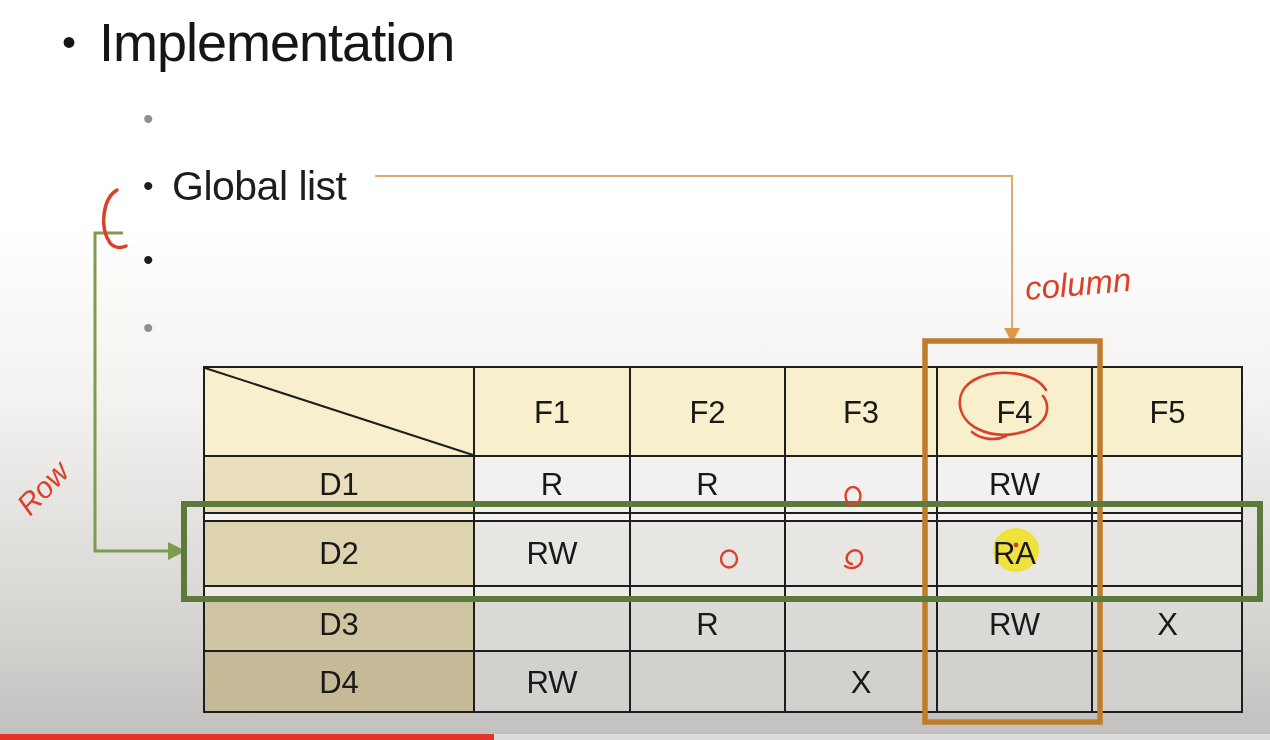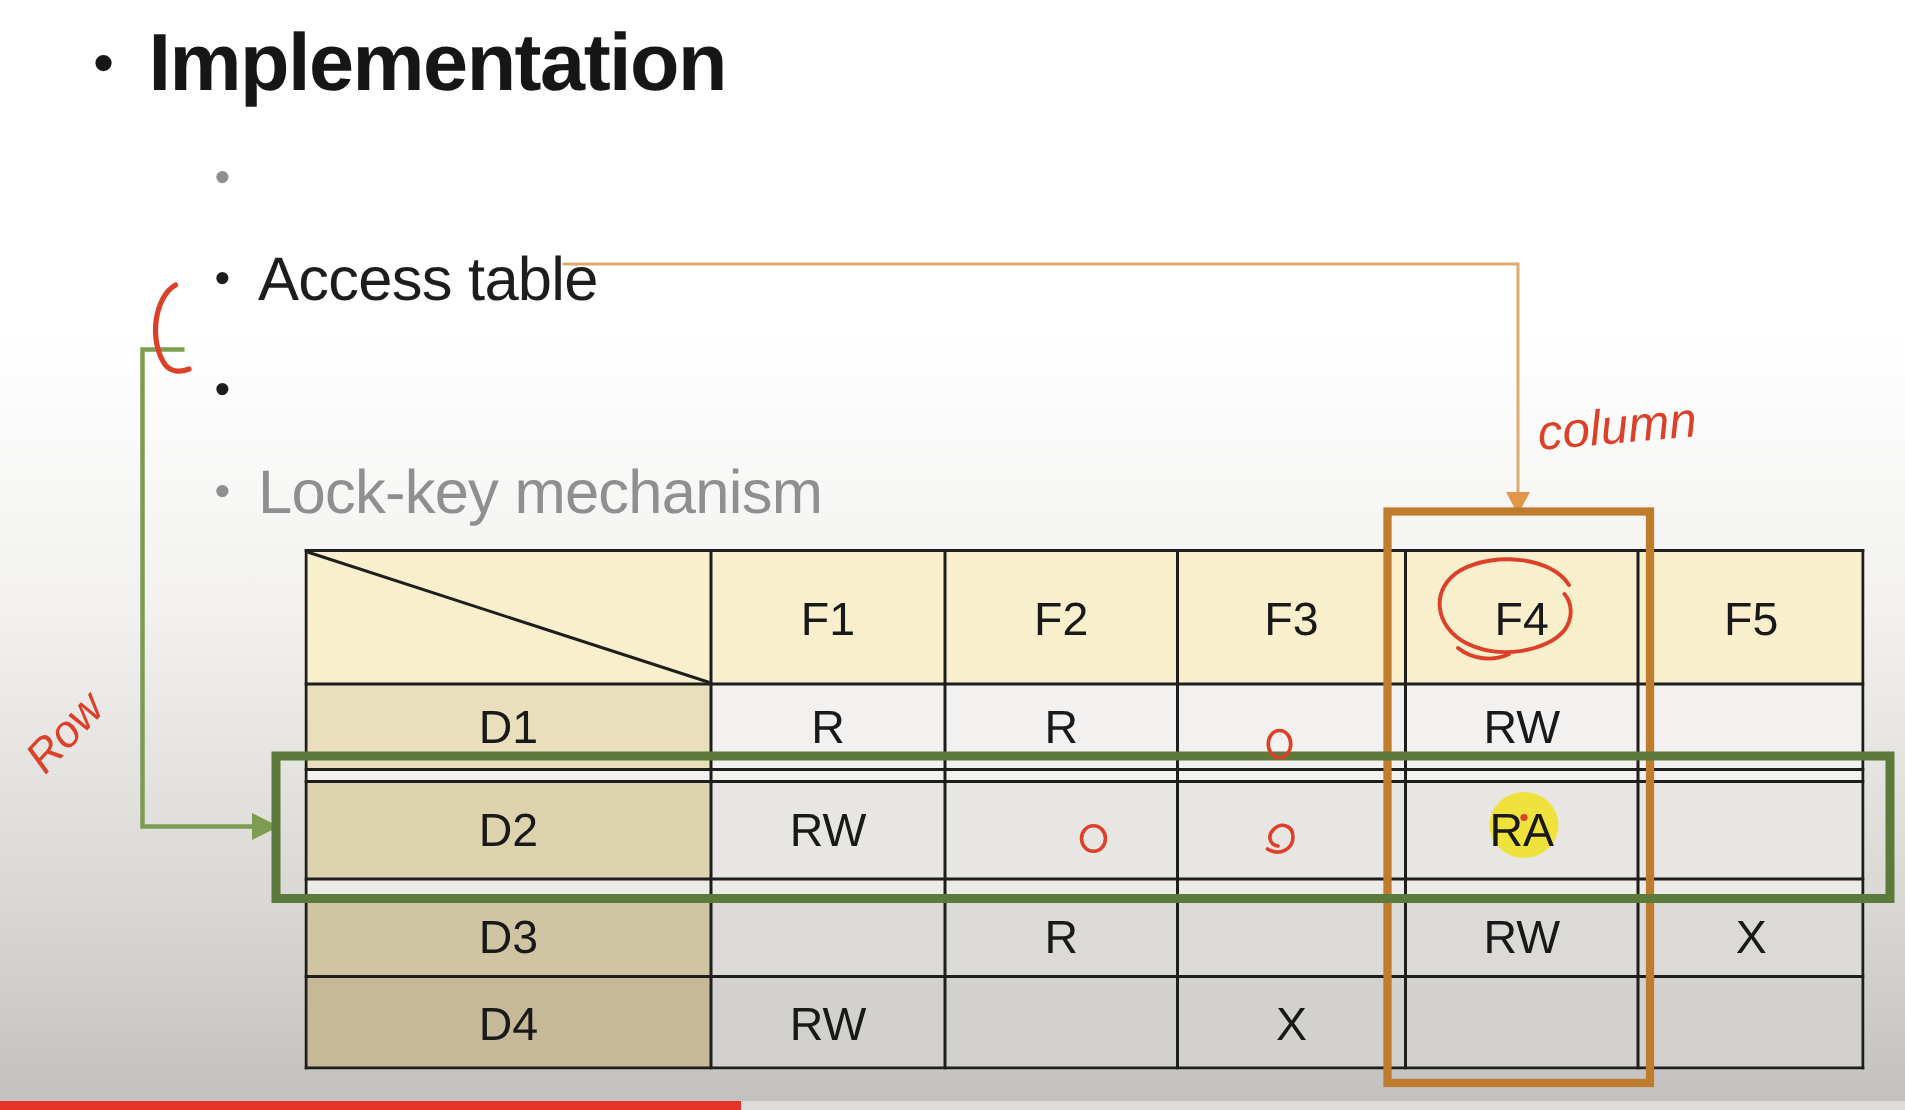--- a/index.html
+++ b/index.html
@@ -5,21 +5,21 @@
   html,body{margin:0;padding:0;background:#888;}
   .slide{
     position:relative;width:1270px;height:740px;overflow:hidden;
     font-family:"Liberation Sans",sans-serif;
     background:linear-gradient(180deg,#ffffff 0%,#ffffff 30%,#f2f1ef 55%,#d8d7d4 82%,#c1c0be 100%);
   }
   .bullet-row{position:absolute;display:flex;align-items:center;white-space:nowrap;}
   .bullet-row .bullet{display:inline-block;text-align:center;}
   .row-main{left:55px;top:6px;height:72px;color:#161616;}
   .row-main .bullet{font-size:40px;width:28px;margin-right:16px;color:#161616;}
-  .row-main .txt{font-size:54px;font-weight:700;letter-spacing:-1px;}
+  .row-main .txt{font-size:54px;font-weight:400;letter-spacing:-1px;}
   .row-sub{left:137px;height:56px;font-size:41px;letter-spacing:-0.5px;color:#1d1d1d;}
   .row-sub .bullet{font-size:30px;width:22px;margin-right:13px;}
   .row-sub.muted{color:#8f8f8f;}
   .sub1{top:91px;} .sub2{top:158px;} .sub3{top:232px;} .sub4{top:300px;}
   .acl-table{position:absolute;left:203px;top:366px;}
   .overlay{position:absolute;left:0;top:0;pointer-events:none;}
   .progress{position:absolute;left:0;top:734px;width:1270px;height:6px;background:#dedcda;}
   .progress .played{position:absolute;left:0;top:0;height:6px;width:494px;background:#e63329;}
   svg text{font-family:"Liberation Sans",sans-serif;}
 </style>
@@ -30,28 +30,27 @@
 
   <div class="bullet-row row-main">
     <span class="bullet">•</span>
     <span class="txt">Implementation</span>
   </div>
   <div class="bullet-row row-sub muted sub1">
     <span class="bullet">•</span>
   </div>
   <div class="bullet-row row-sub sub2">
     <span class="bullet">•</span>
-    <span class="txt">Access table</span>
+    <span class="txt">Global list</span>
   </div>
   <div class="bullet-row row-sub sub3">
     <span class="bullet">•</span>
   </div>
   <div class="bullet-row row-sub muted sub4">
     <span class="bullet">•</span>
-    <span class="txt">Lock-key mechanism</span>
   </div>
 
   <svg class="acl-table" width="1040" height="347" viewBox="0 0 1040 347">
 
     <g>
       <rect x="0" y="0" width="1040" height="90" fill="#f8efcd"></rect>
       <rect x="0" y="90" width="1040" height="57" fill="#f2f1ef"></rect>
       <rect x="0" y="147" width="1040" height="8" fill="#f3f2ef"></rect>
       <rect x="0" y="155" width="1040" height="65" fill="#e8e6e3"></rect>
       <rect x="0" y="220" width="1040" height="13" fill="#edebe8"></rect>

